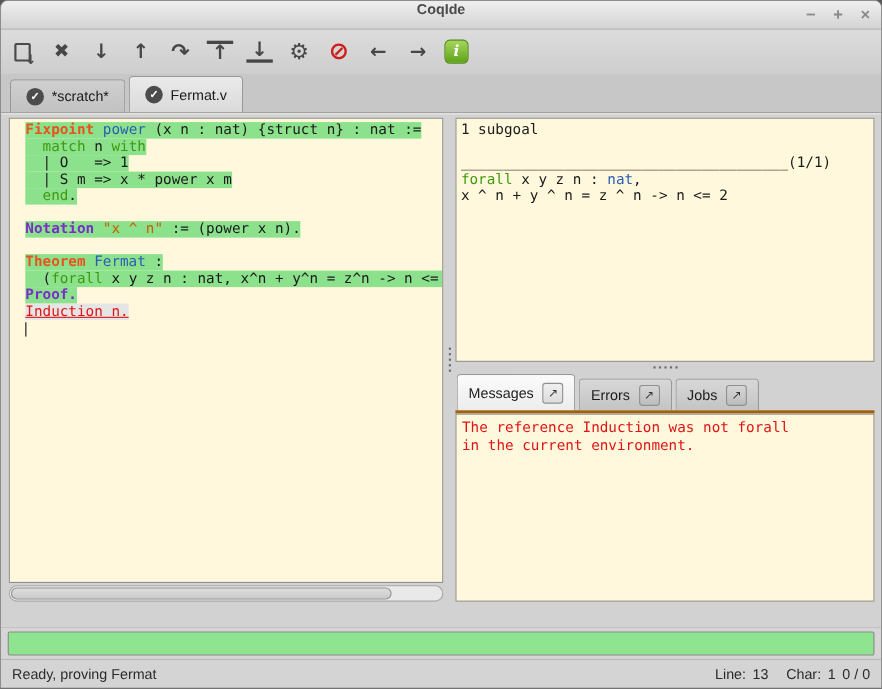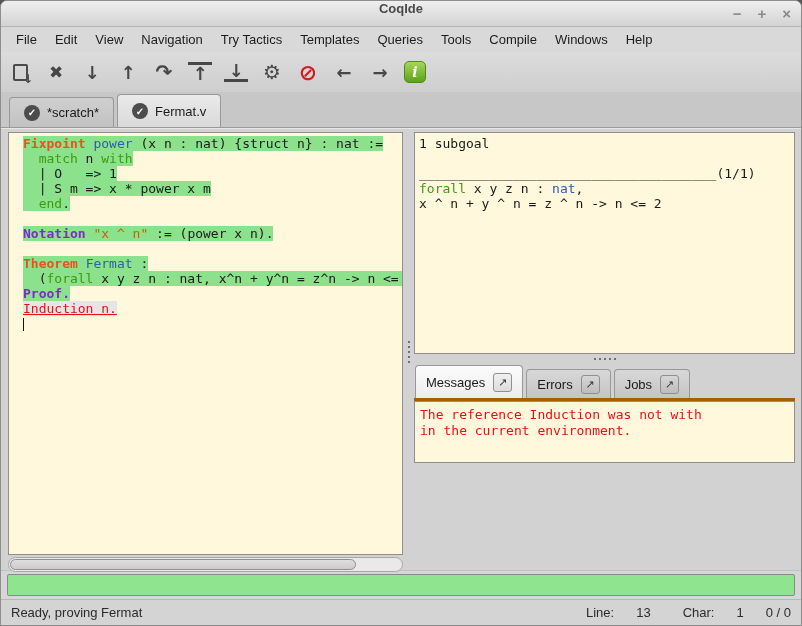--- a/index.html
+++ b/index.html
@@ -91,21 +91,21 @@
   .hscroll-thumb{
     position:absolute; left:1px; top:1px; height:11px; width:88%;
     background:linear-gradient(#dedede,#cbcbcb); border:1px solid #8f8f8f; border-radius:7px;
   }
 
   .vsplitter{ position:absolute; left:402px; top:3px; width:11px; height:440px;
     display:flex; flex-direction:column; align-items:center; justify-content:center; gap:3px; }
   .hsplitter{ flex:0 0 10px; display:flex; align-items:center; justify-content:center; gap:3px; }
   .grip-dot{ width:2px; height:2px; background:#6f6f6f; }
 
-  .right-col{ position:absolute; left:413px; top:3px; width:381px; height:331px; display:flex; flex-direction:column; }
+  .right-col{ position:absolute; left:413px; top:3px; width:381px; height:440px; display:flex; flex-direction:column; }
   .goals{ flex:0 0 222px; padding:3px 0 0 4px; }
 
   .msgtabbar{
     flex:0 0 37px; display:flex; align-items:flex-end; gap:3px;
     border-bottom:3px solid #a16207; padding-left:1px;
   }
   .msg-tab{
     height:29px; display:flex; align-items:center; gap:8px; padding:0 10px;
     border:1px solid #989898; border-bottom:none; border-radius:4px 4px 0 0;
     background:linear-gradient(#d8d8d8,#c4c4c4); font-size:13px; color:#1a1a1a;
@@ -138,21 +138,21 @@
 
   
   .progress-zone{ flex:0 0 29px; background:#d6d6d6; padding:3px 6px 2px 6px; border-top:1px solid #c2c2c2; }
   .progress-bar{ height:22px; background:#8fe58f; border:1px solid #8a8a8a; border-radius:2px; }
 
   
   .statusbar{
     flex:0 0 26px; background:#d4d4d4; border-top:1px solid #b8b8b8;
     display:flex; align-items:center; padding:0 10px; font-size:13px; color:#2b2b2b;
   }
-  .status-right{ margin-left:auto; display:flex; align-items:flex-start; gap:22px; }
+  .status-right{ margin-left:auto; display:flex; align-items:flex-start; gap:6px; }
   .coq-state-box{
     width:150px; height:21px; margin:0 6px;
     border:1px solid #a3a3a3; border-radius:2px; background:linear-gradient(#f2f2f2,#e4e4e4);
     display:flex; align-items:center; justify-content:center;
   }
   .lv{ margin-right:10px; }
 </style>
 </head>
 <body>
 
@@ -160,33 +160,20 @@
 
   <div class="titlebar">
     <span class="title-text">CoqIde</span>
     <div class="win-controls">
         <span class="win-btn">−</span>
         <span class="win-btn">+</span>
         <span class="win-btn">×</span>
       </div>
   </div>
 
-  <div class="menubar">
-      <span class="menu-item">File</span>
-      <span class="menu-item">Edit</span>
-      <span class="menu-item">View</span>
-      <span class="menu-item">Navigation</span>
-      <span class="menu-item">Try Tactics</span>
-      <span class="menu-item">Templates</span>
-      <span class="menu-item">Queries</span>
-      <span class="menu-item">Tools</span>
-      <span class="menu-item">Compile</span>
-      <span class="menu-item">Windows</span>
-      <span class="menu-item">Help</span>
-    </div>
 
   <div class="toolbar">
       <span class="tool t-save-icon"></span>
       <span class="tool t-close-buffer-icon">✖</span>
       <span class="tool t-step-forward-icon">↓</span>
       <span class="tool t-step-backward-icon">↑</span>
       <span class="tool t-go-to-cursor-icon">↷</span>
       <span class="tool t-restart-icon">↑</span>
       <span class="tool t-go-to-end-icon">↓</span>
       <span class="tool t-fully-check-icon">⚙</span>
@@ -240,21 +227,21 @@
           </div>
           <div class="msg-tab">
             <span>Errors</span>
             <span class="detach-btn">↗</span>
           </div>
           <div class="msg-tab">
             <span>Jobs</span>
             <span class="detach-btn">↗</span>
           </div>
         </div>
-      <div class="pane messages"><div class="msg-line">The reference Induction was not with</div><div class="msg-line">in the current environment.</div></div>
+      <div class="pane messages"><div class="msg-line">The reference Induction was not forall</div><div class="msg-line">in the current environment.</div></div>
     </div>
 
   </div>
 
   <div class="progress-zone">
     <div class="progress-bar"></div>
   </div>
 
   <div class="statusbar">
     <span>Ready, proving Fermat</span>

